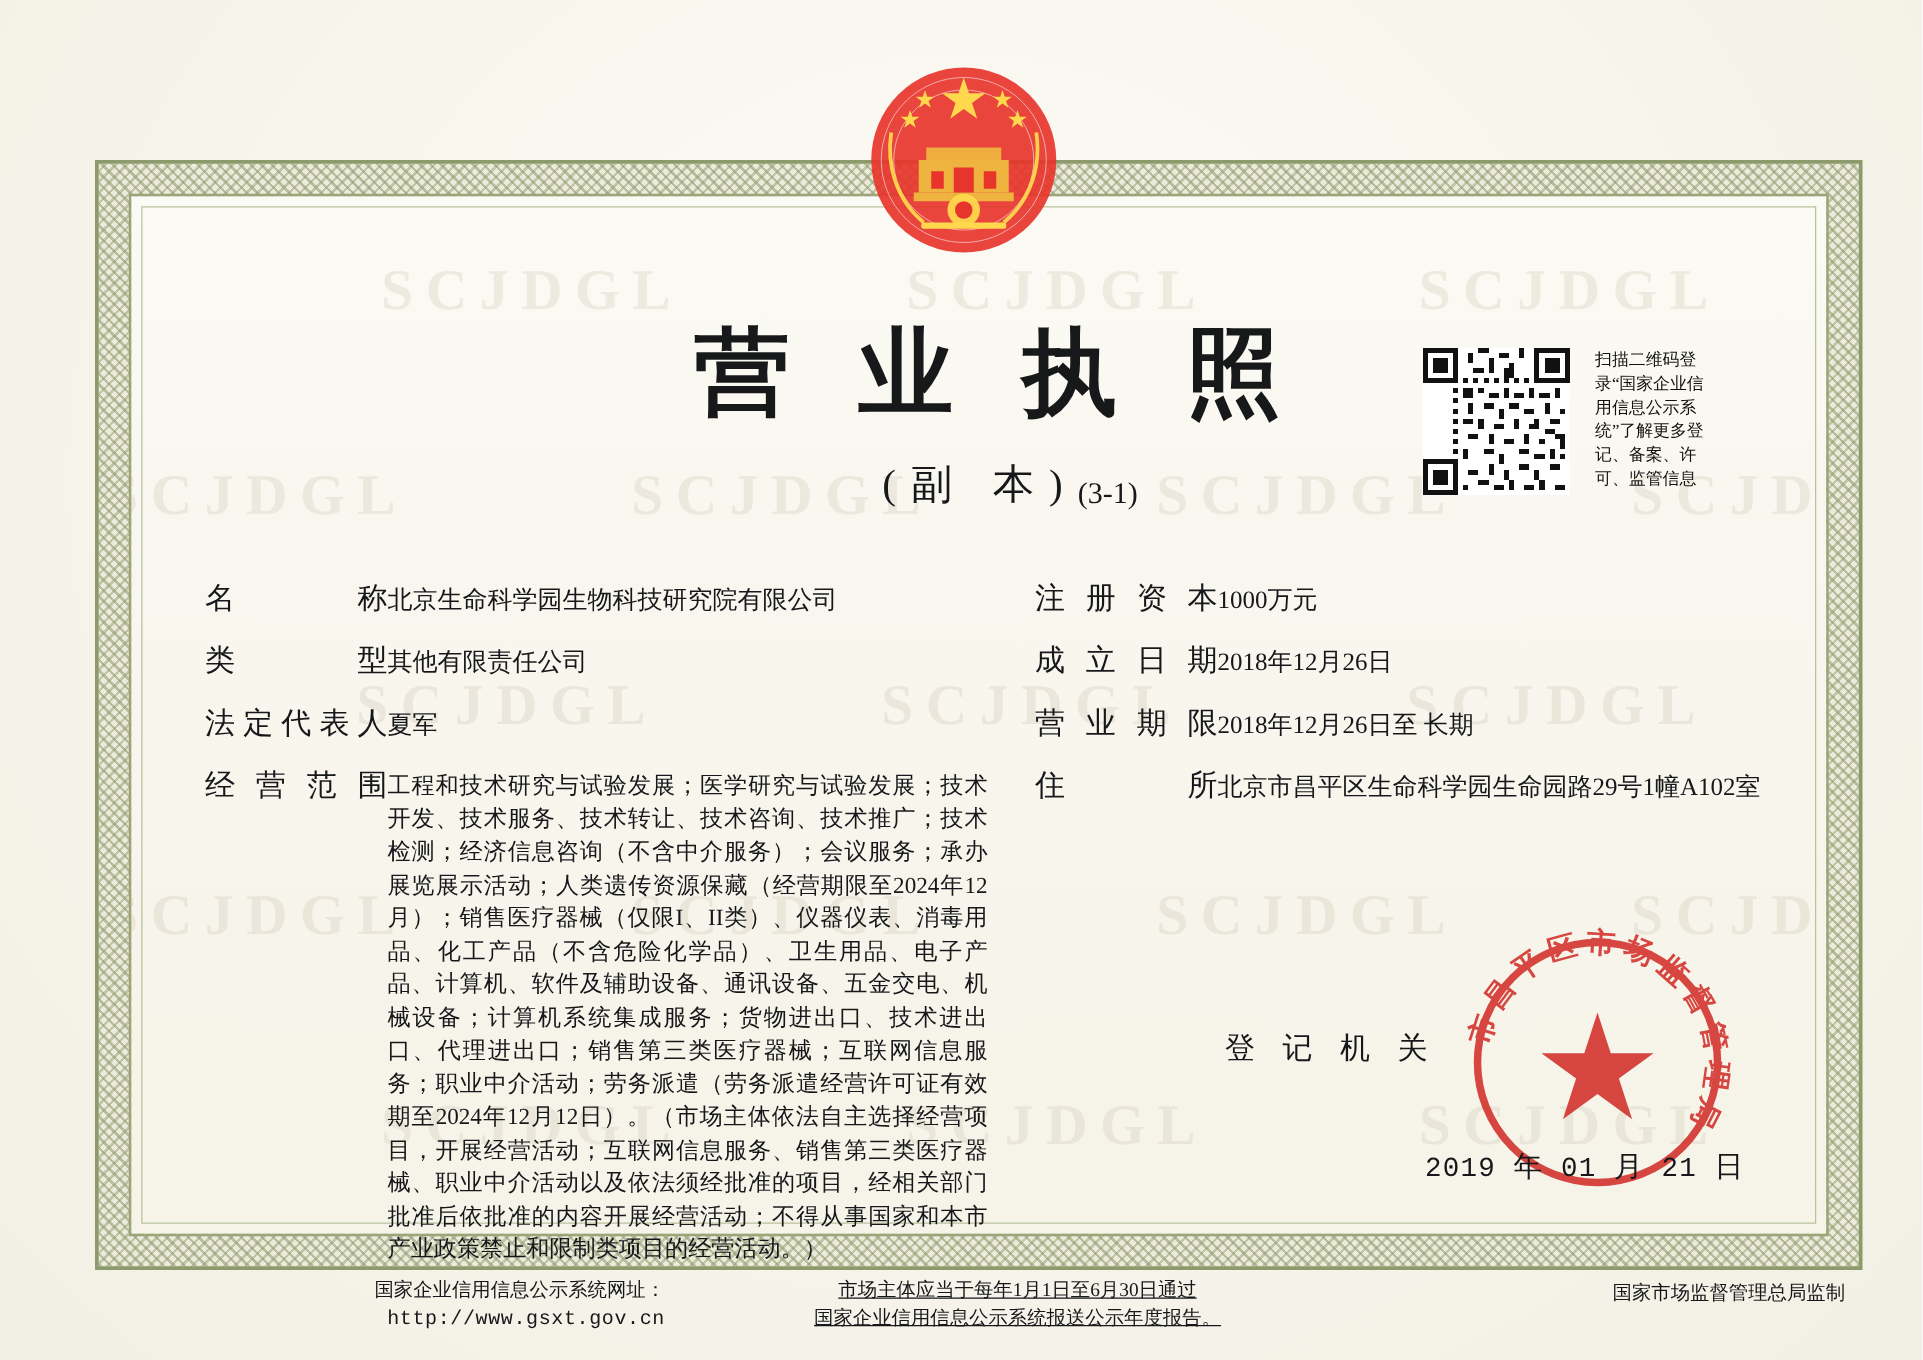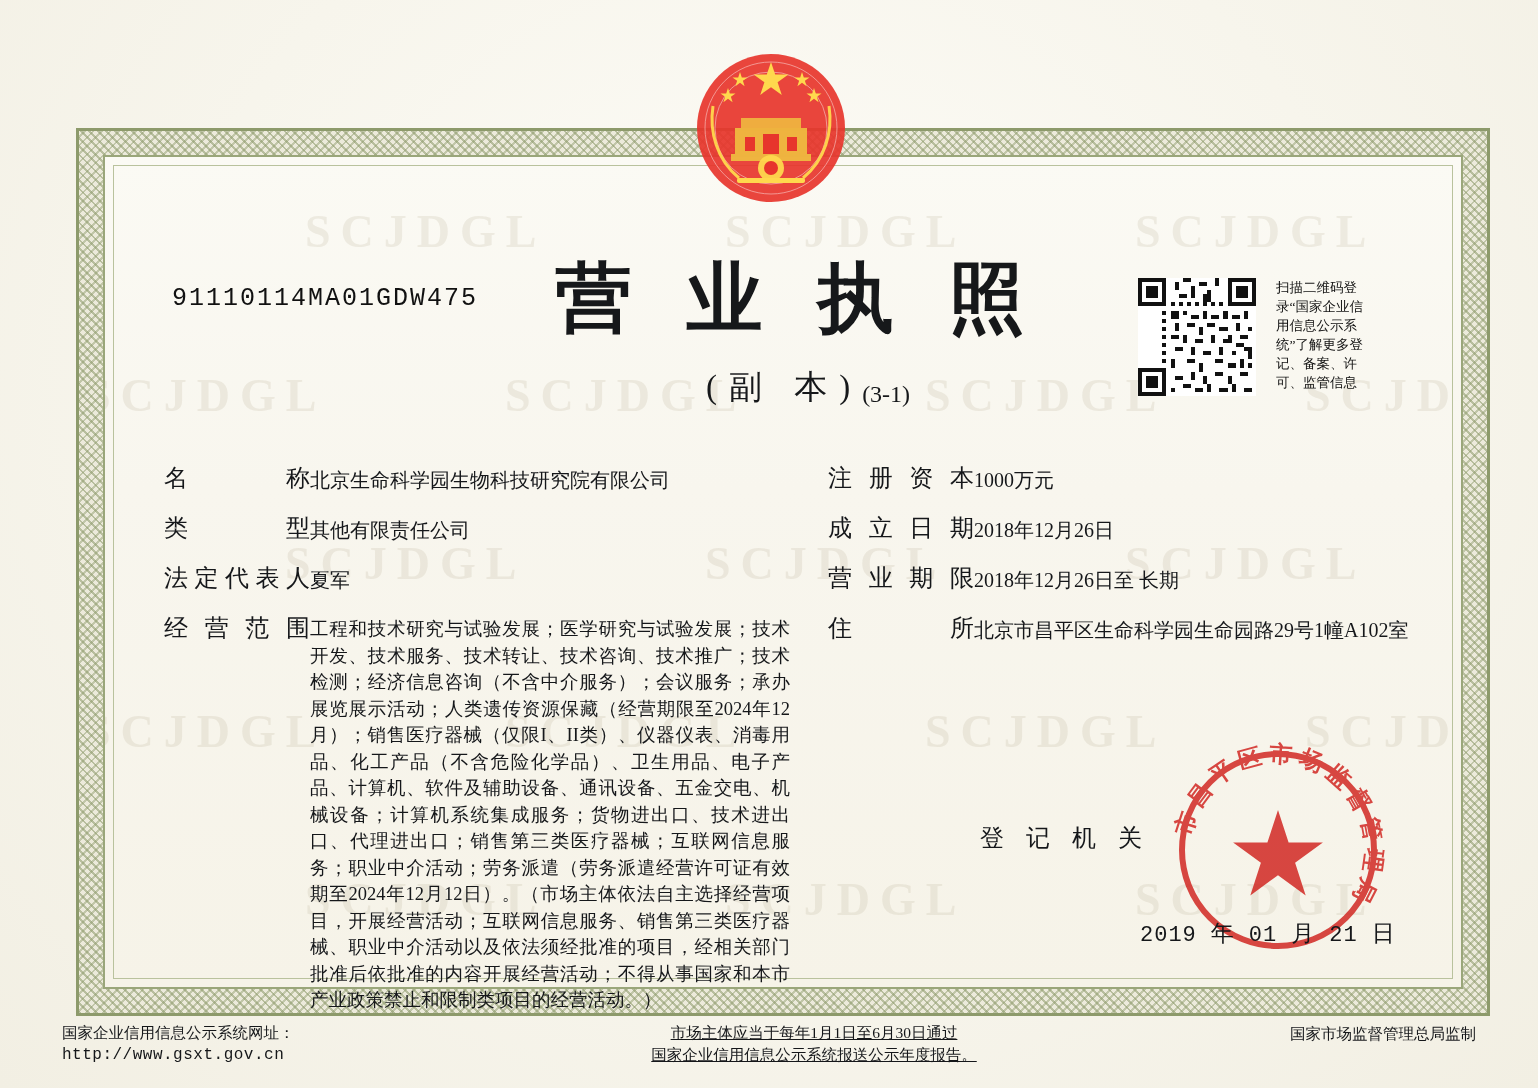--- a/index.html
+++ b/index.html
@@ -228,21 +228,21 @@
   .footer {
     position: absolute;
     left: 62px; top: 1022px;
     width: 1414px;
     display: flex;
     justify-content: space-between;
     align-items: flex-start;
     font-size: 15.5px;
     color: #15171a;
   }
-  .footer-left { width: 470px; line-height: 22px; }
+  .footer-left { width: 470px; line-height: 22px; text-align: right; }
   .footer-left .url { font-family: "Liberation Mono", monospace; font-size: 16px; letter-spacing: 0.5px; }
   .footer-mid { width: 470px; text-align: center; line-height: 22px; text-decoration: underline; }
   .footer-right { width: 380px; text-align: right; padding-top: 2px; }
 </style>
 </head>
 <body>
 
 <div class="cert">
 
   <div class="emblem-wrap">
@@ -305,21 +305,20 @@
         <div class="wm" style="left:820px;  top:548px;">SCJDGL</div>
         <div class="wm" style="left:1200px; top:548px;">SCJDGL</div>
         <div class="wm" style="left:200px;  top:716px;">SCJDGL</div>
         <div class="wm" style="left:620px;  top:716px;">SCJDGL</div>
         <div class="wm" style="left:1030px; top:716px;">SCJDGL</div>
       </div>
     </div>
   </div>
 
   <div class="credit-code-block">
-    <div class="credit-value">91110114MA01GDW475</div>
   </div>
 
   <div class="title-block">
     <div class="title-main">营 业 执 照</div>
     <div class="title-sub-row">
       <span class="title-sub">(副 本)</span><span class="title-seq">(3-1)</span>
     </div>
   </div>
 
   <div class="qr-block">

